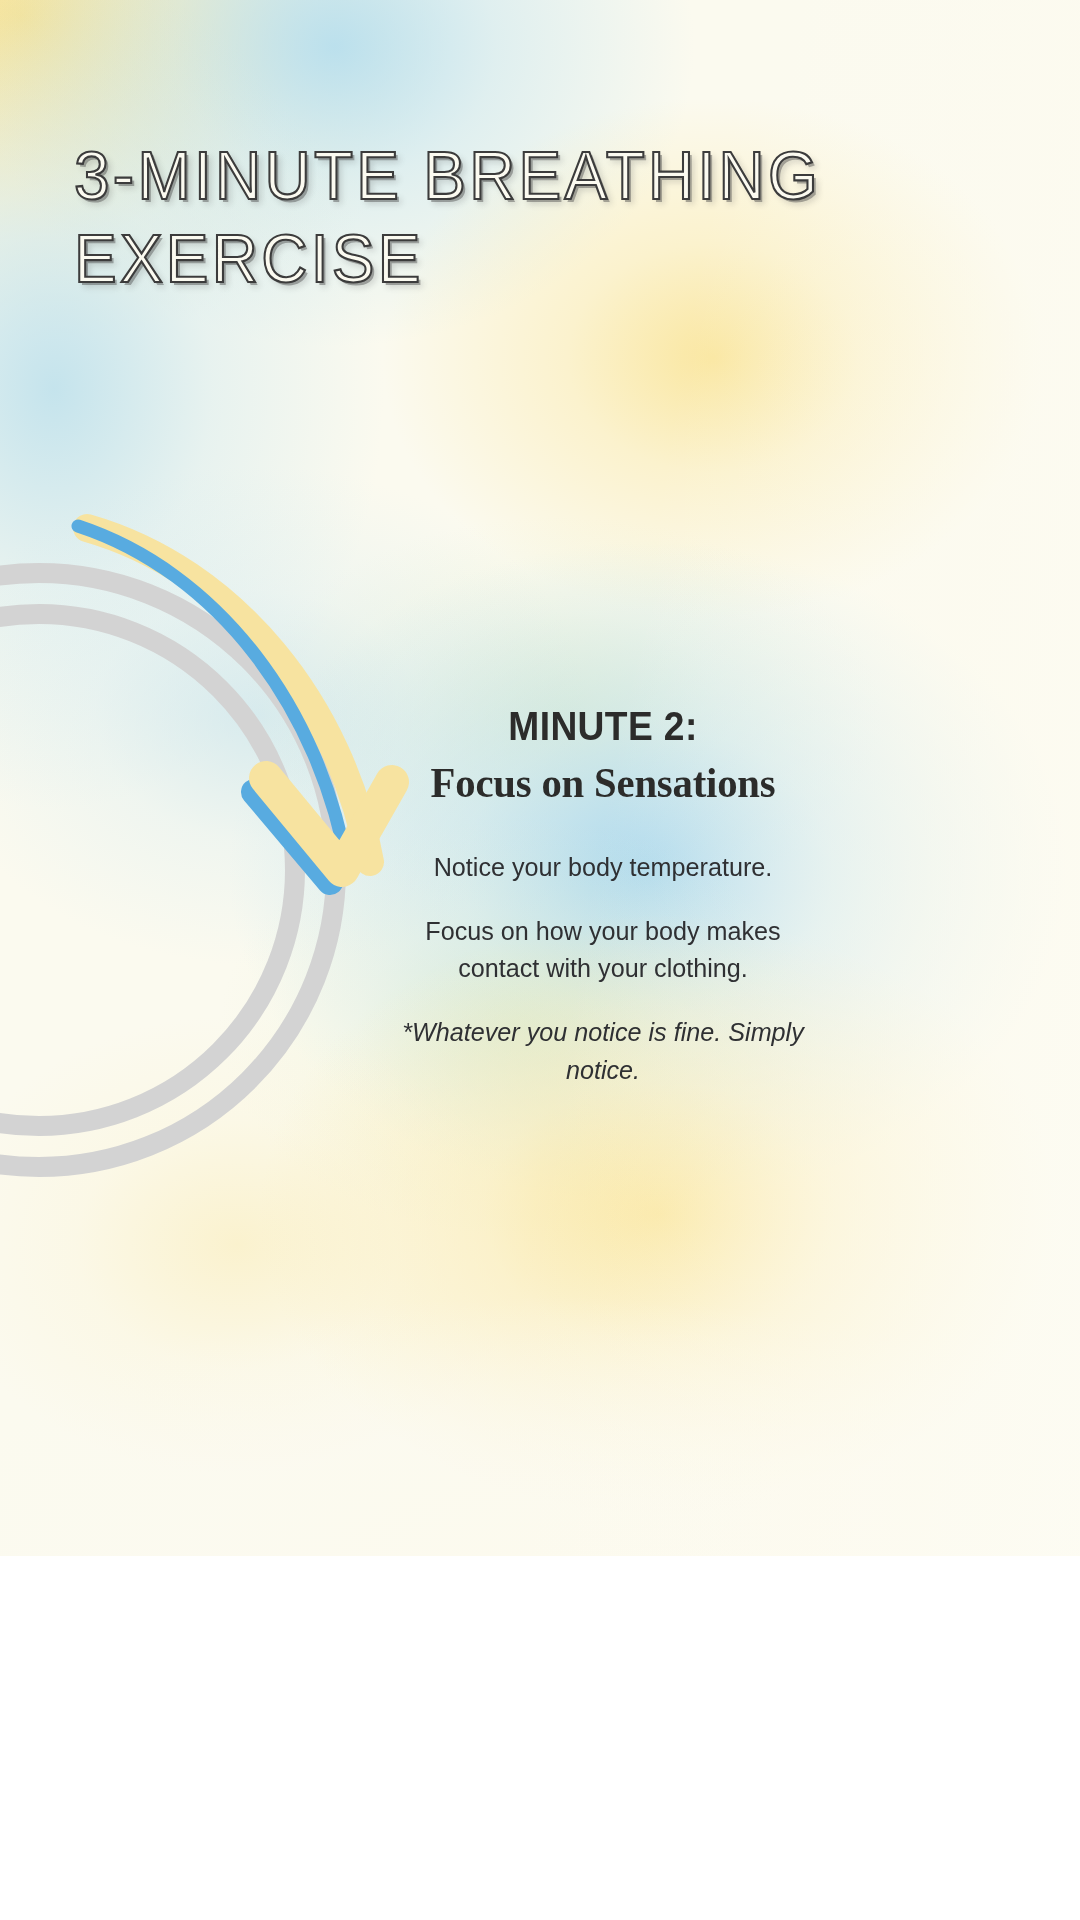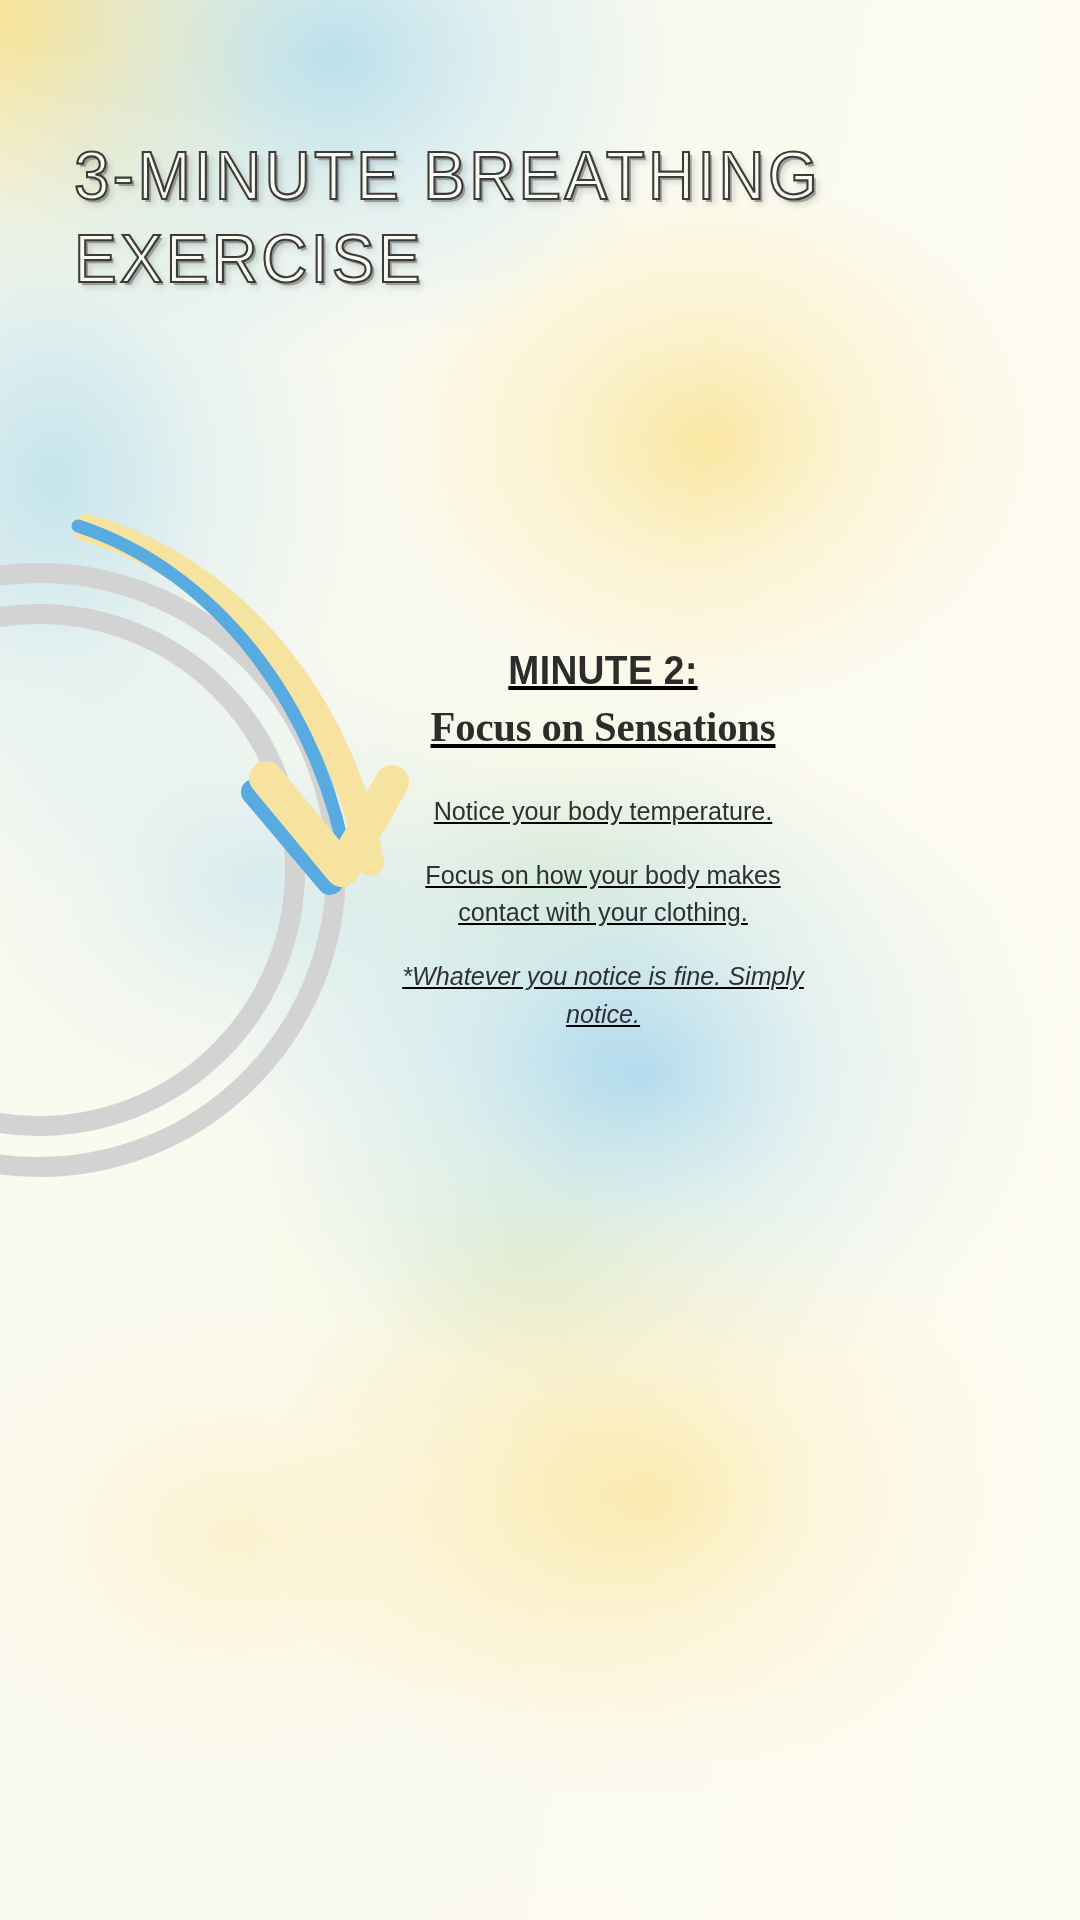--- a/index.html
+++ b/index.html
@@ -5,21 +5,21 @@
 <style>
   html, body {
     margin: 0;
     padding: 0;
     background: #ffffff;
   }
 
   #poster {
     position: relative;
     width: 1080px;
-    height: 1920px;
+    height: 1556px;
     overflow: hidden;
     font-family: "Liberation Sans", "DejaVu Sans", sans-serif;
     background: #fbfaf0;
   }
 
   
   .bg-layer {
     position: absolute;
     inset: 0;
     pointer-events: none;
@@ -143,21 +143,21 @@
   }
 
   
   .section {
     position: absolute;
     left: 372px;
     width: 462px;
     text-align: center;
   }
   .section-1 { top: 262px; }
-  .section-2 { top: 648px; text-decoration: underline; }
+  .section-2 { top: 704px; }
   .section-3 { top: 1075px; }
 
   .minute-label {
     font-family: "Liberation Sans Narrow", "Liberation Sans", sans-serif;
     font-size: 40px;
     font-weight: 700;
     letter-spacing: 0.4px;
     color: #2c2c2b;
     margin: 0 0 10px 0;
     transform: scaleX(0.93);

